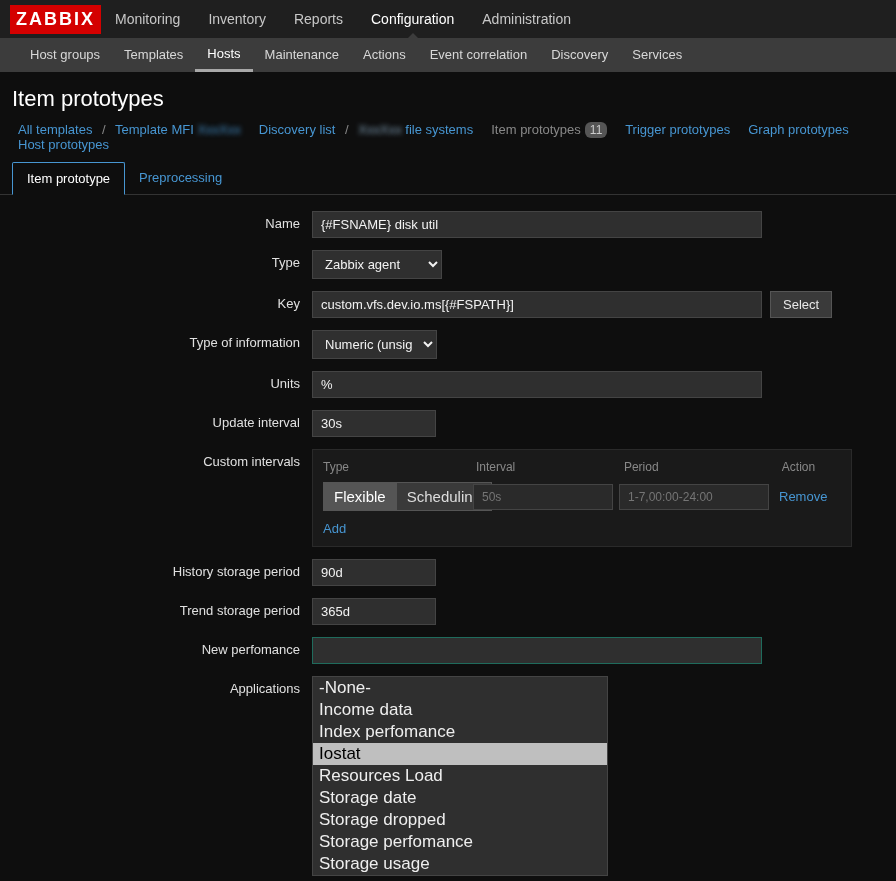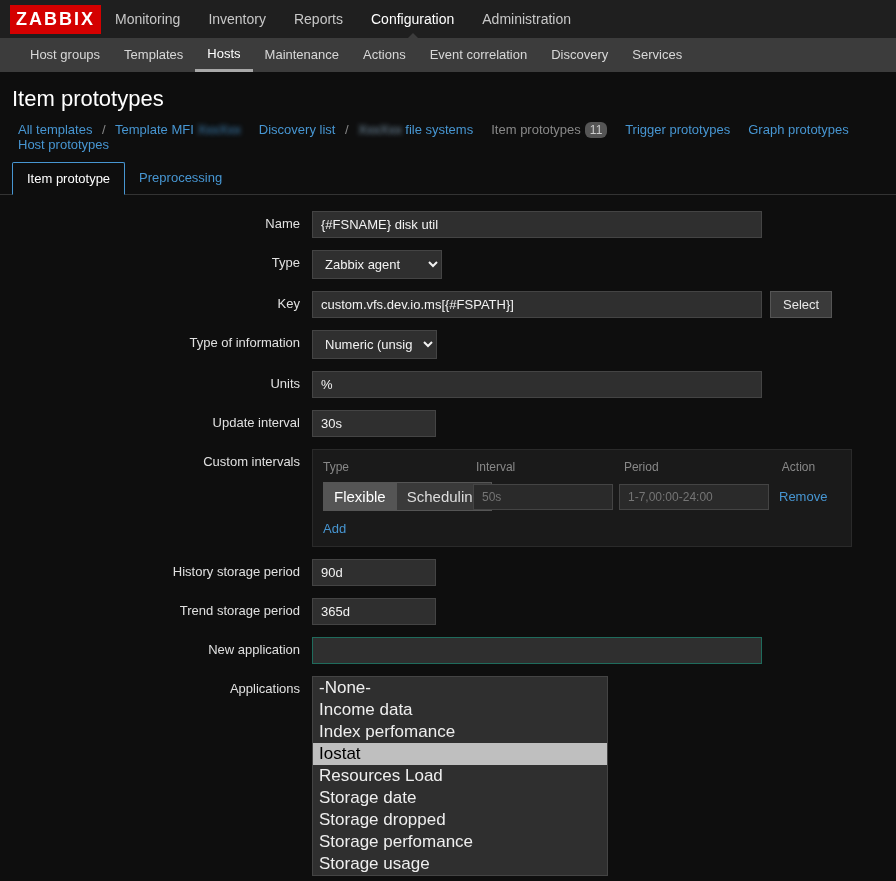--- a/index.html
+++ b/index.html
@@ -383,21 +383,21 @@
 
   <div class="form-row">
     <div class="form-label">Trend storage period</div>
     <div class="form-field">
       <input type="text" class="w-short" value="365d" style="">
     </div>
   </div>
 
 
   <div class="form-row">
-    <div class="form-label">New application</div>
+    <div class="form-label">New perfomance</div>
     <div class="form-field">
       <input type="text" class="w-new-app" value="" style="">
     </div>
   </div>
 
   <div class="form-row">
     <div class="form-label">Applications</div>
     <div class="form-field">
       <div class="listbox" id="apps-list">
           <div class="opt">-None-</div>

